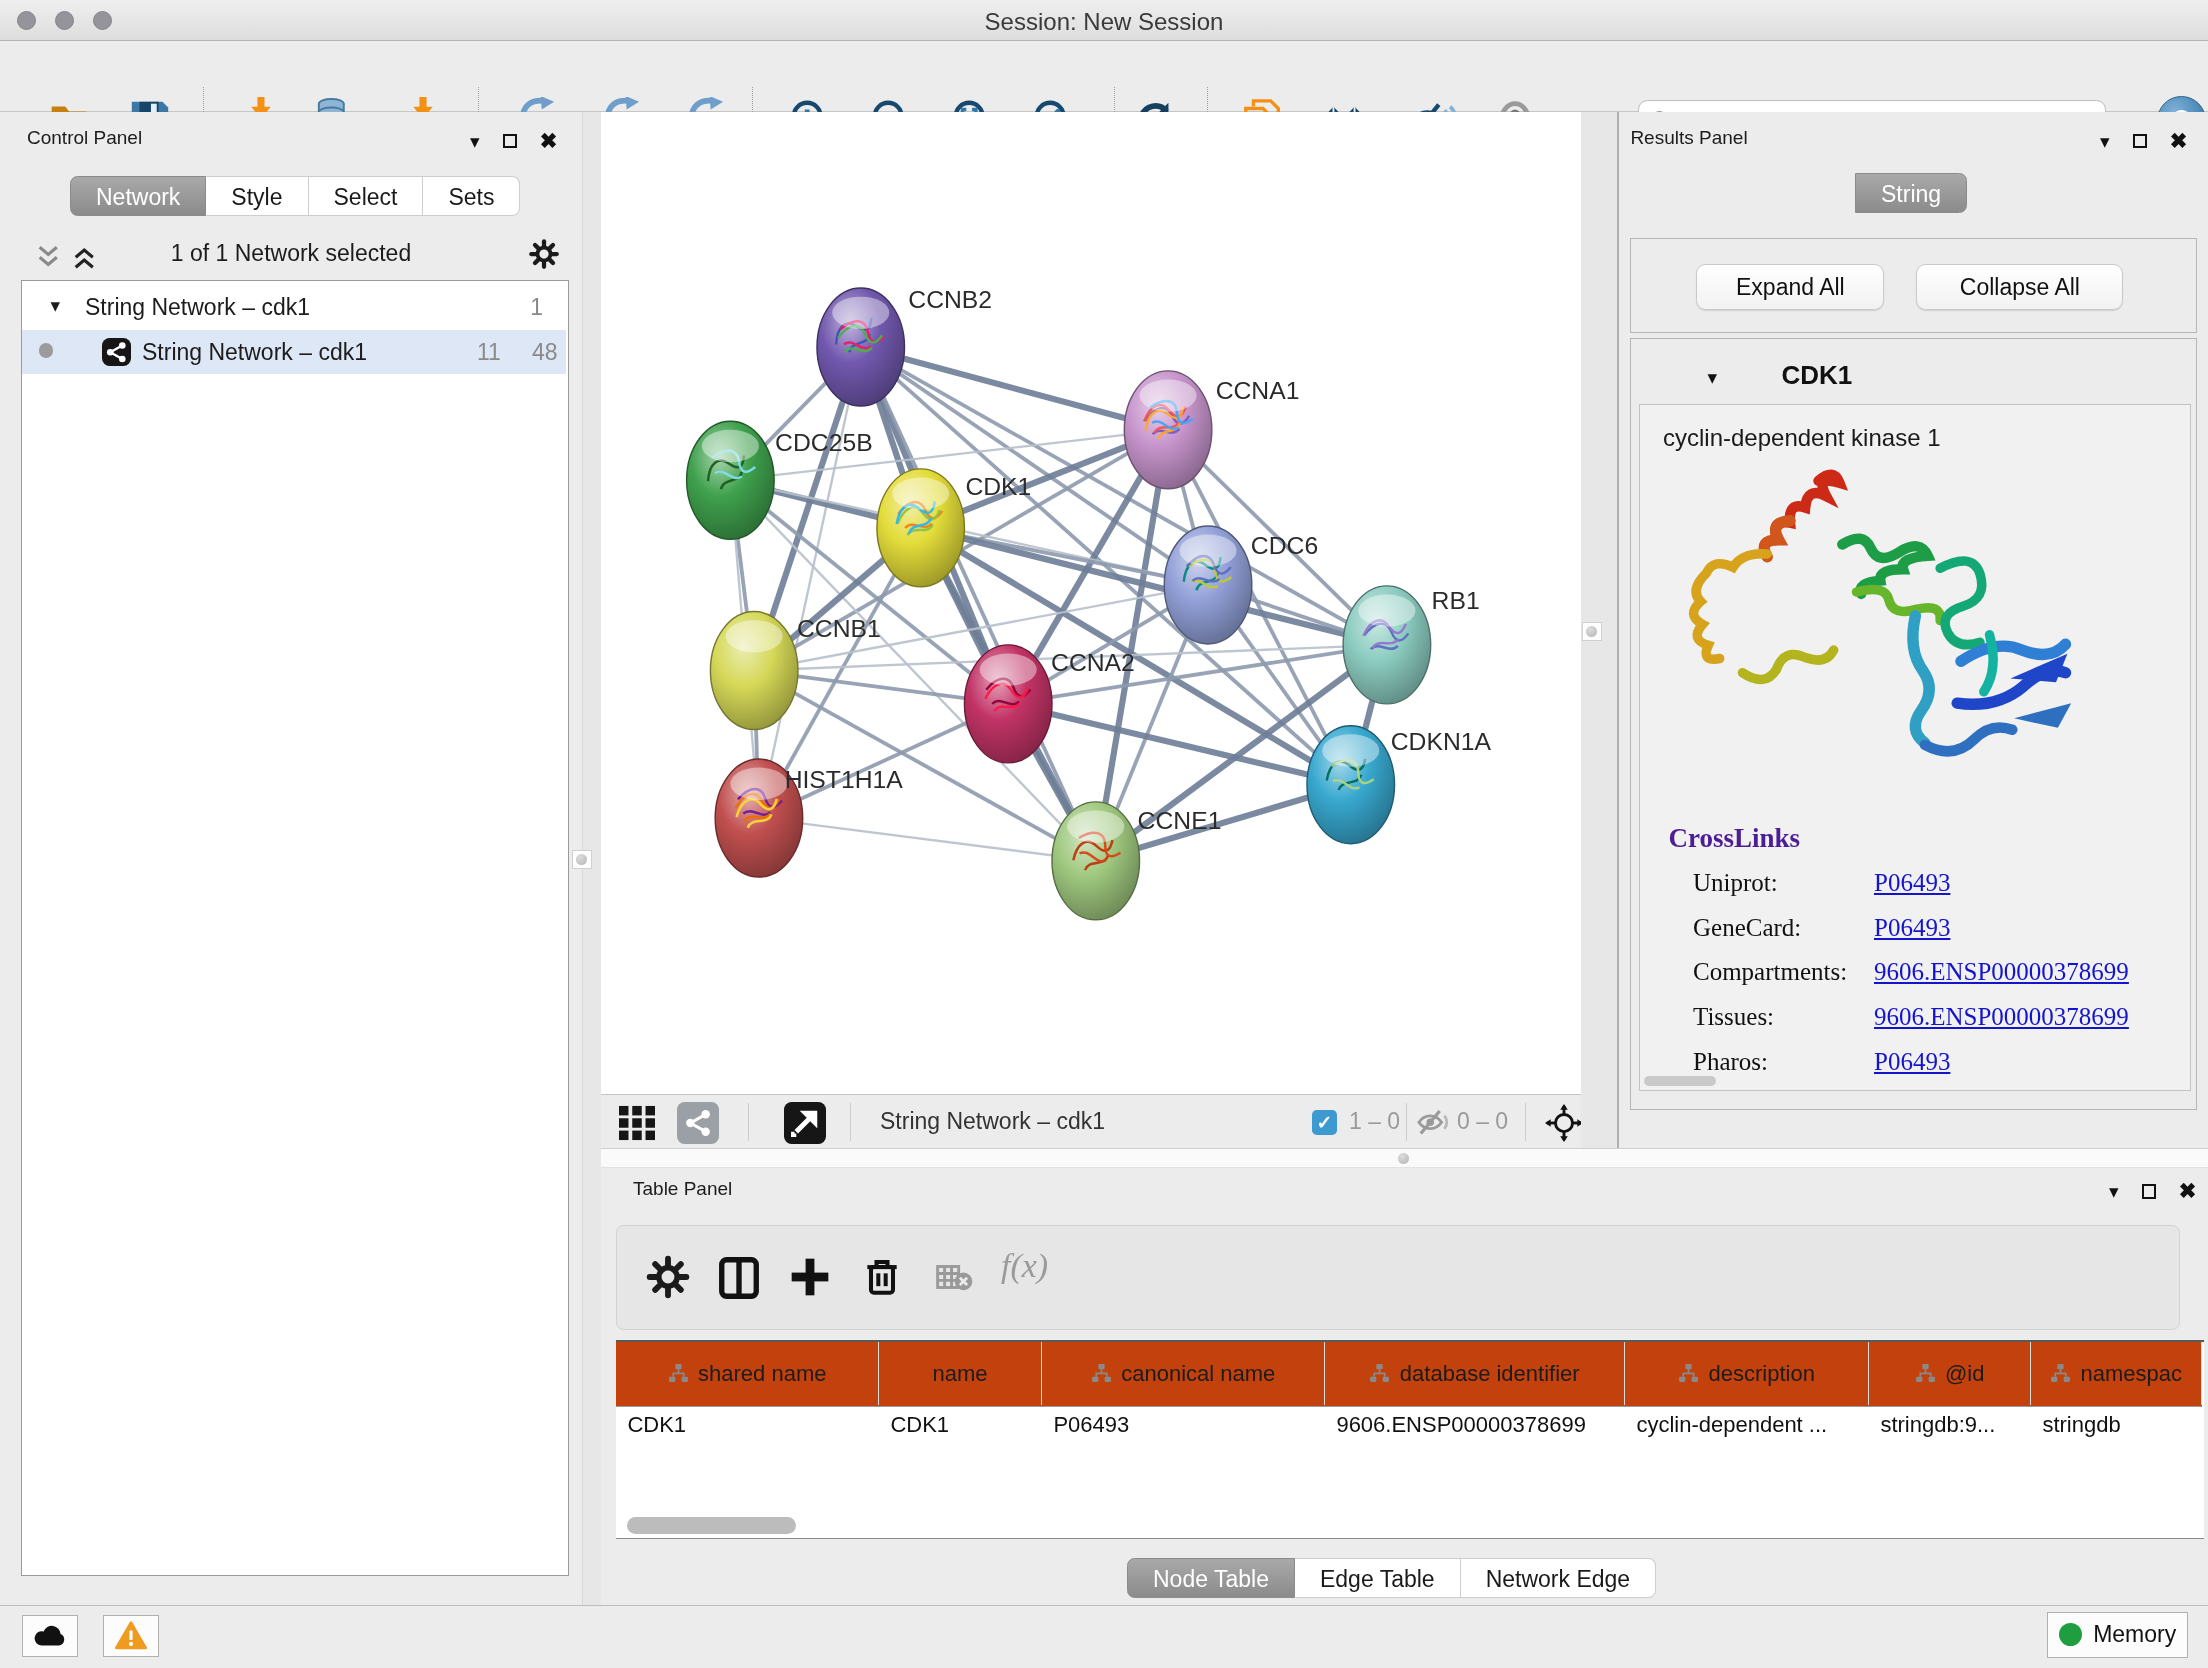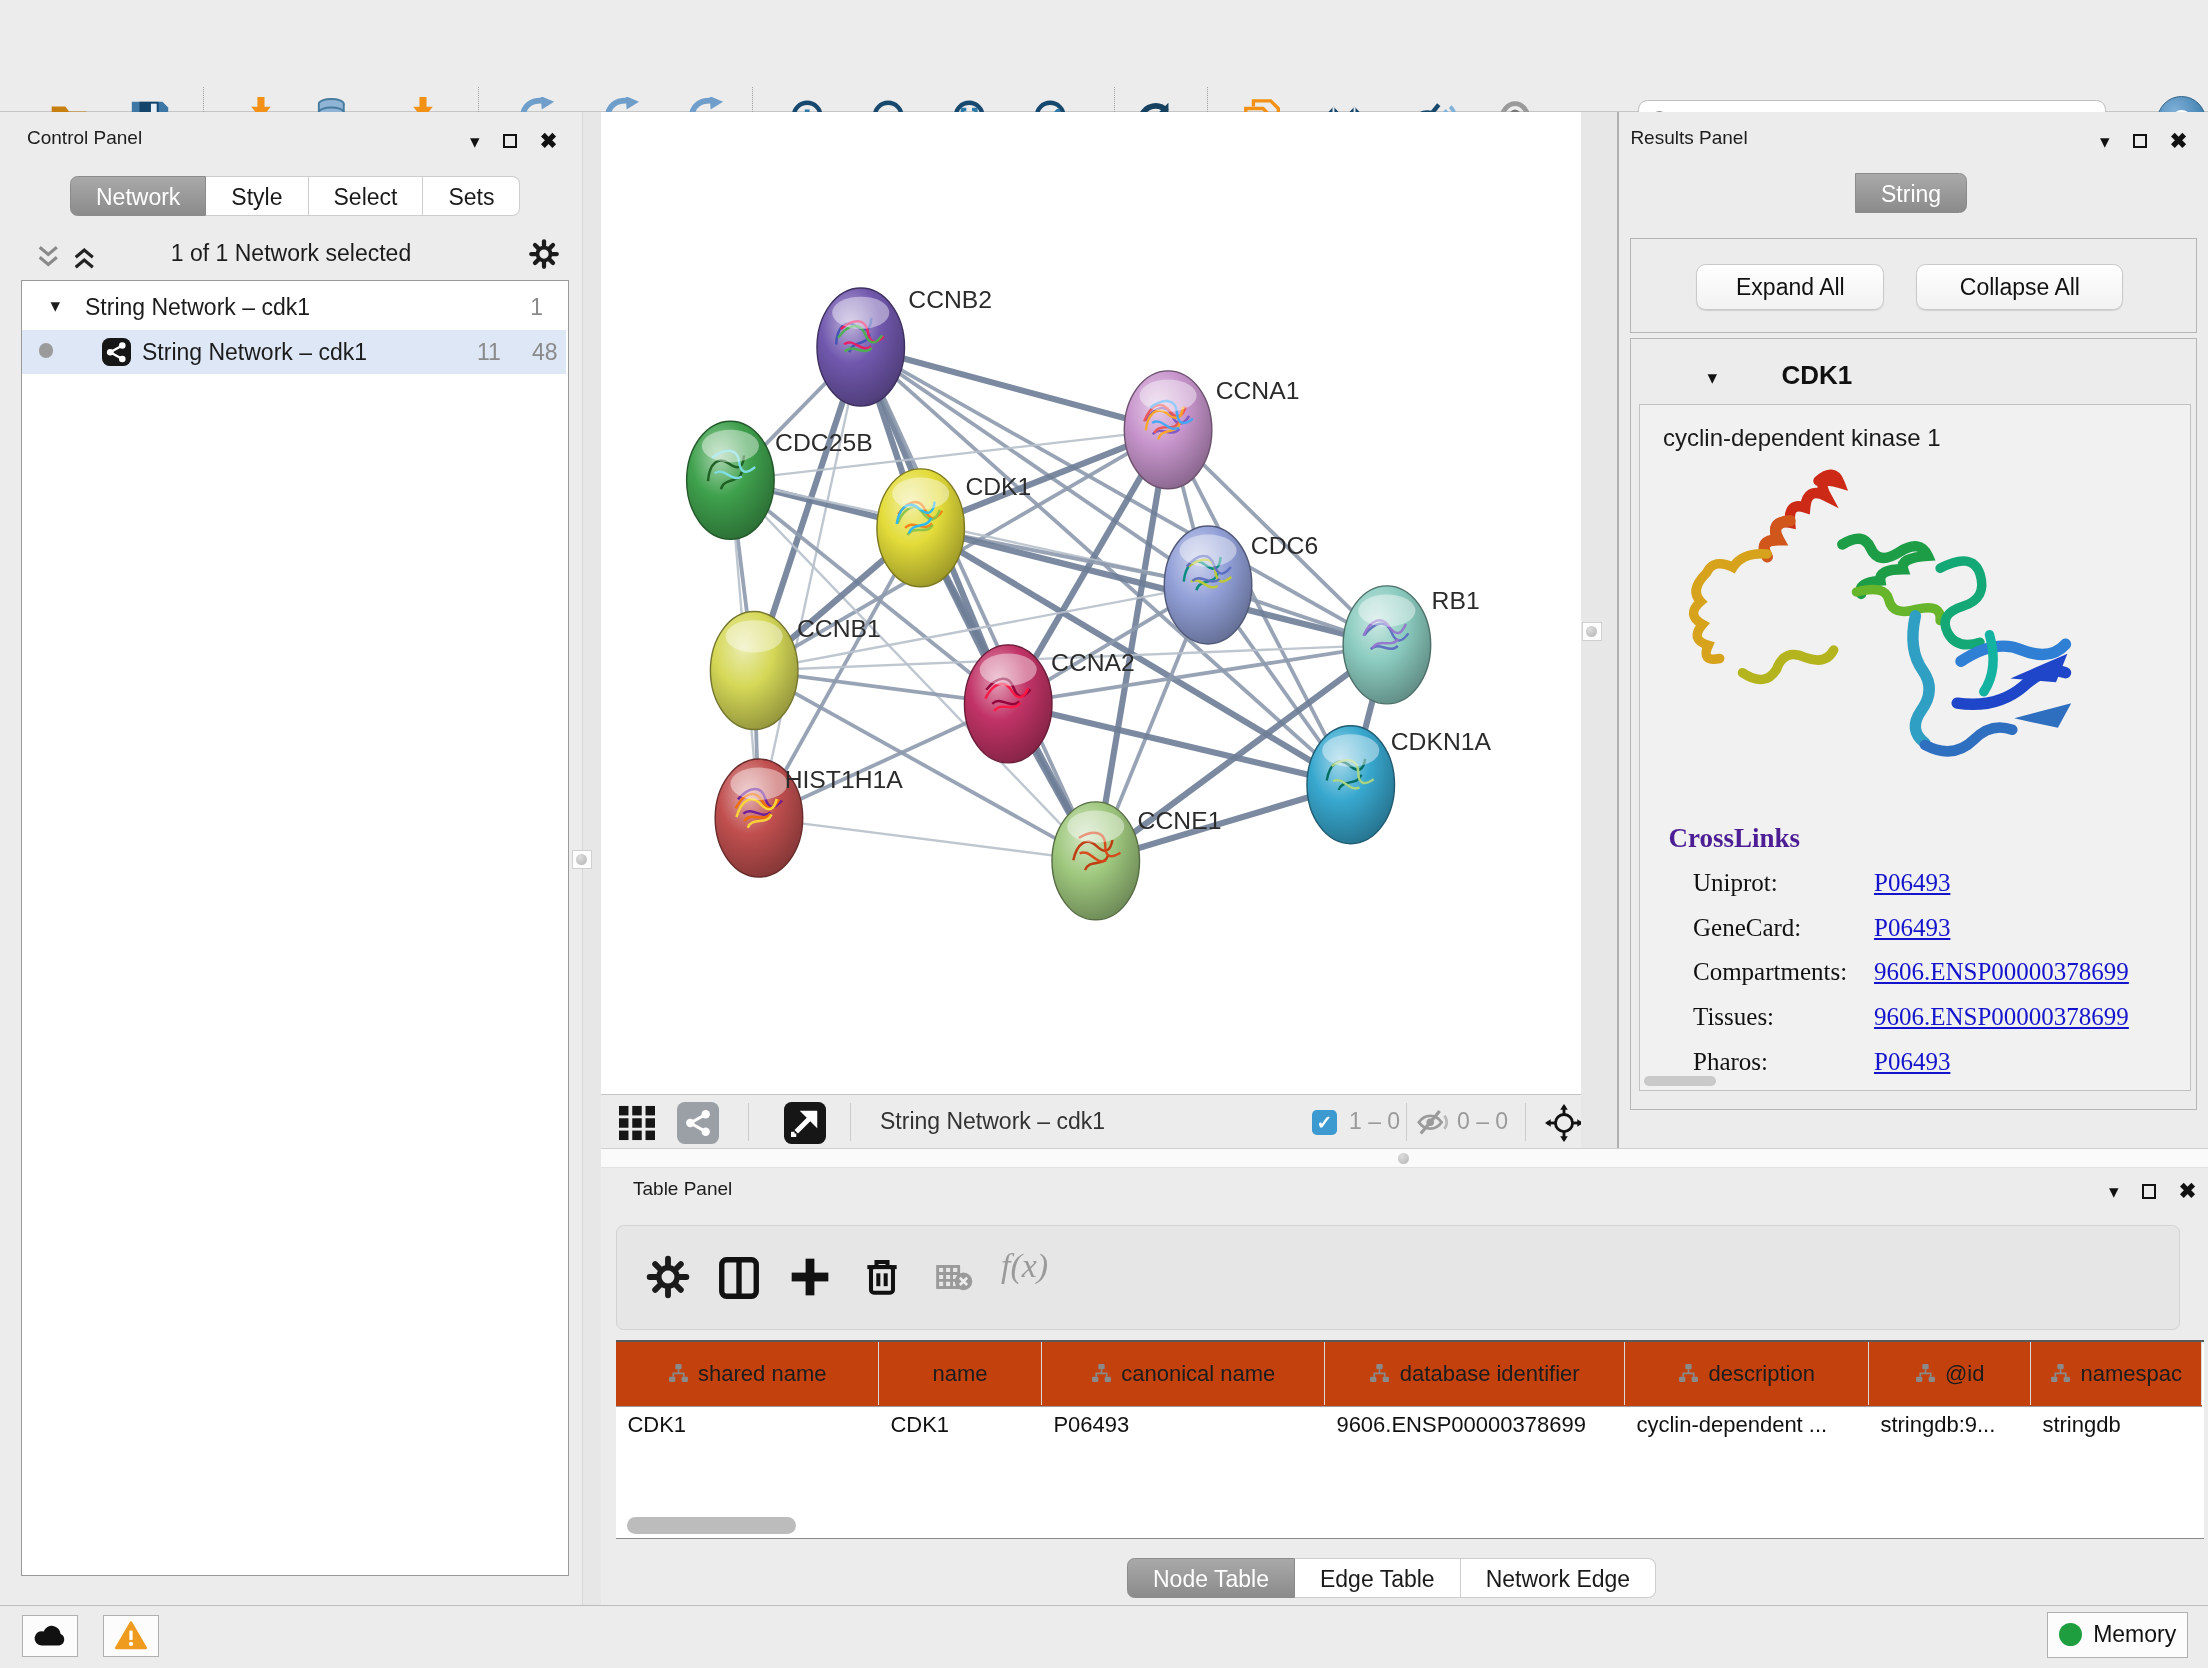--- a/index.html
+++ b/index.html
@@ -159,20 +159,26 @@
       <symbol id="sy-arrdn" viewBox="0 0 28 26">
         <path d="M10 0 h8 v11 h7 l-11 14 -11 -14 h7 z" fill="#f39016"></path>
       </symbol>
       <symbol id="sy-arrcurve" viewBox="0 0 36 24">
         <path d="M3 23 C3 9, 12 3, 25 4" fill="none" stroke="#6f9ecb" stroke-width="6"></path>
         <path d="M22 -1 L36 5 L23 13 z" fill="#6f9ecb"></path>
       </symbol>
     </defs>
   </svg>
 
+  <div class="titlebar">
+    <div class="traffic" style="left:17px"></div>
+    <div class="traffic" style="left:55px"></div>
+    <div class="traffic" style="left:93px"></div>
+    <div class="win-title">Session: New Session</div>
+  </div>
 
   <div class="toolbar">
     <svg class="tb-icon" style="left:48px" viewBox="0 0 48 48">
       <path d="M4 10 h14 l4 5 h18 v6 H4 z" fill="#c77f10"></path>
       <path d="M4 10 v30 h6 l6-18 h-8 z" fill="#c77f10"></path>
       <path d="M8 40 l7-19 h30 l-8 19 z" fill="#f5a94b"></path>
     </svg>
     <svg class="tb-icon" style="left:127px" viewBox="0 0 48 48">
       <path d="M5 5 h32 l6 6 v32 H5 z" fill="#3c77a5"></path>
       <rect x="13" y="5" width="20" height="15" fill="#16456b"></rect>

